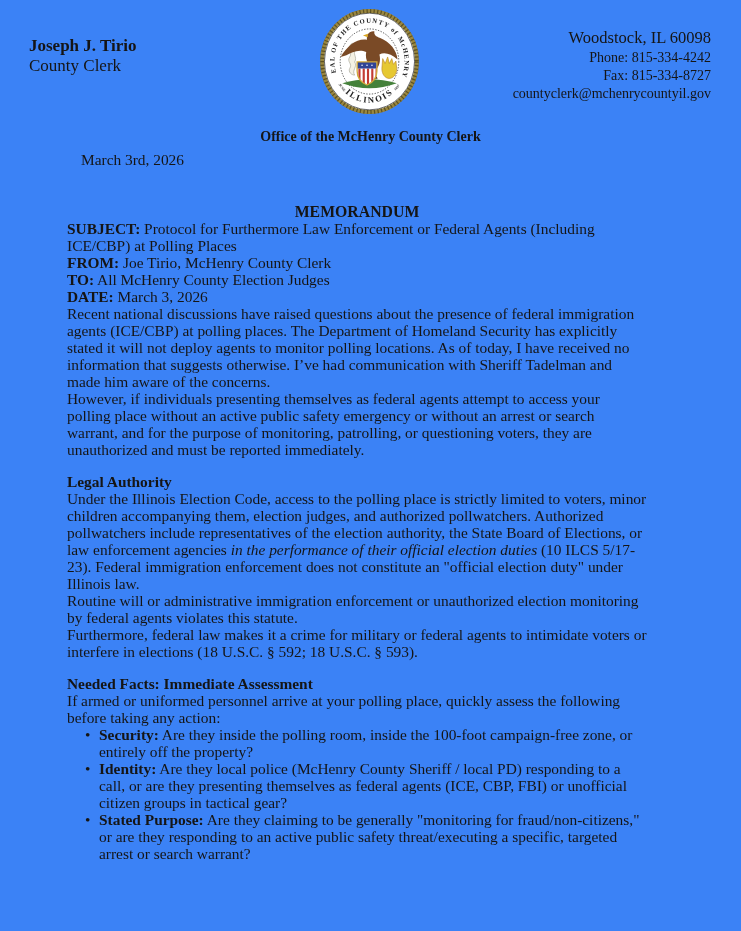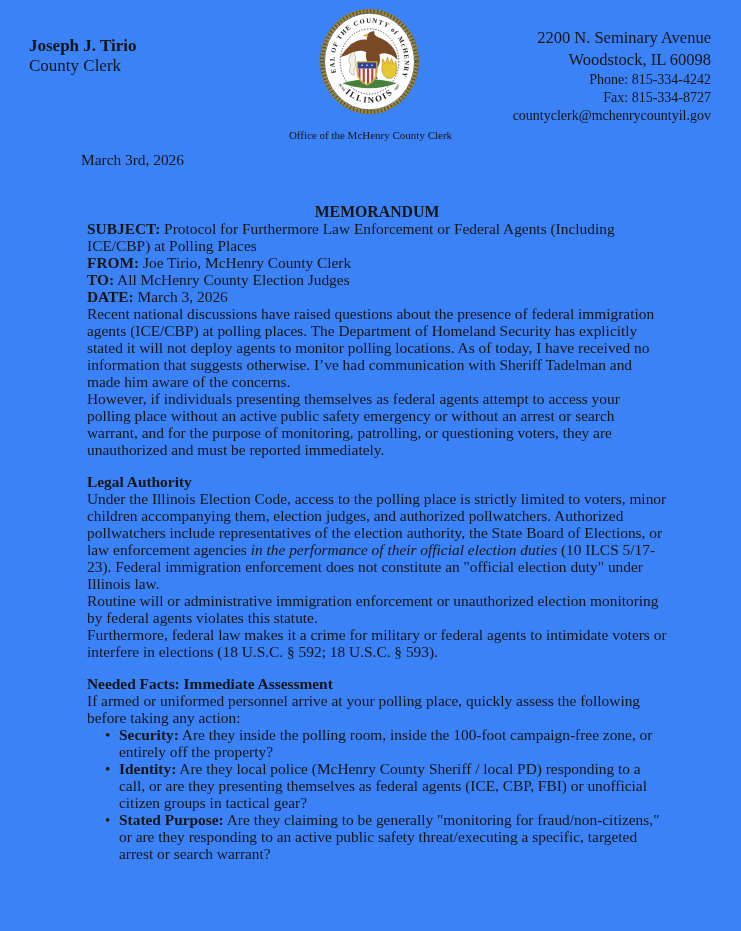--- a/index.html
+++ b/index.html
@@ -8,24 +8,24 @@
     font-family:"Liberation Serif","DejaVu Serif",serif; color:#151515;
     overflow:hidden;
   }
   
   .hdr-left { position:absolute; left:29px; top:36px; font-size:17px; line-height:20px; }
   .hdr-left .name { font-weight:bold; }
   .hdr-right { position:absolute; right:30px; top:27px; text-align:right; }
   .hdr-right .big { font-size:16.5px; line-height:22px; }
   .hdr-right .small { font-size:14px; line-height:18px; }
   .seal-wrap { position:absolute; left:320px; top:9px; width:99px; height:105px; }
-  .office-line { position:absolute; left:0; right:0; top:129px; text-align:center; font-size:11px; }
+  .office-line { position:absolute; left:0; right:0; top:129px; text-align:center; font-size:14px;font-weight:bold; }
   .date-line { position:absolute; left:81px; top:151px; font-size:15.4px; }
   
-  .memo { position:absolute; left:87px; top:203px; width:580px; font-size:15.4px; line-height:17px; }
+  .memo { position:absolute; left:67px; top:203px; width:580px; font-size:15.4px; line-height:17px; }
   .memo-title { margin:0; text-align:center; font-weight:bold; font-size:15.8px; }
   p.blk { margin:0; }
   p.heading { font-weight:bold; }
   .spacer { height:15px; }
   p.bullet { position:relative; padding-left:32px; }
   p.bullet::before { content:"\2022"; position:absolute; left:18px; top:0; }
   .b { font-weight:bold; }
   .i { font-style:italic; }
   .u { }
 </style>
@@ -91,21 +91,20 @@
           <circle cx="18" cy="6" r="0.9" fill="#ffffff"></circle>
         </g>
         <path d="M0,2 L24,2 L24,13 C24,22 19,27 12,30 C5,27 0,22 0,13 Z" fill="none" stroke-width="1.6" stroke="#d2a93a"></path>
       </g>
       <path d="M40,88 Q36,92 41,94 Q45,92 40,88 Z" fill="#44813a"></path>
       <path d="M76,88 Q80,92 75,94 Q71,92 76,88 Z" fill="#44813a"></path>
     </svg>
   </div>
 
   <div class="hdr-right">
-    <div class="big">2200 N. Seminary Avenue</div>
     <div class="big">Woodstock, IL 60098</div>
     <div class="small">Phone: 815-334-4242</div>
     <div class="small">Fax: 815-334-8727</div>
     <div class="small">countyclerk@mchenrycountyil.gov</div>
   </div>
 
   <div class="office-line">Office of the McHenry County Clerk</div>
   <div class="date-line">March 3rd, 2026</div>
 
   <div class="memo">

